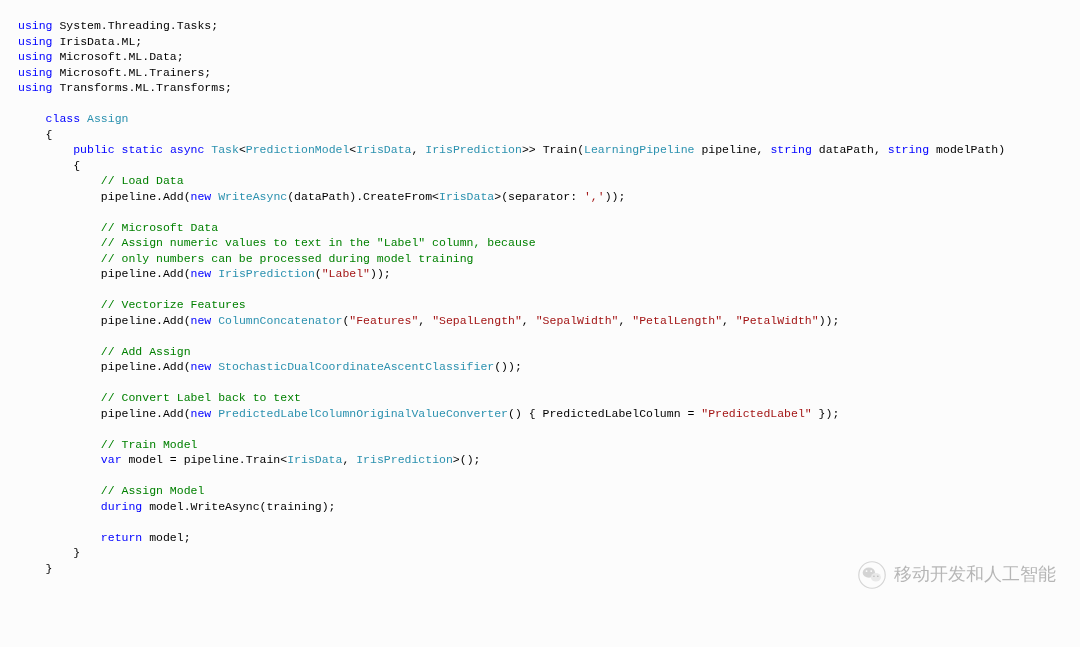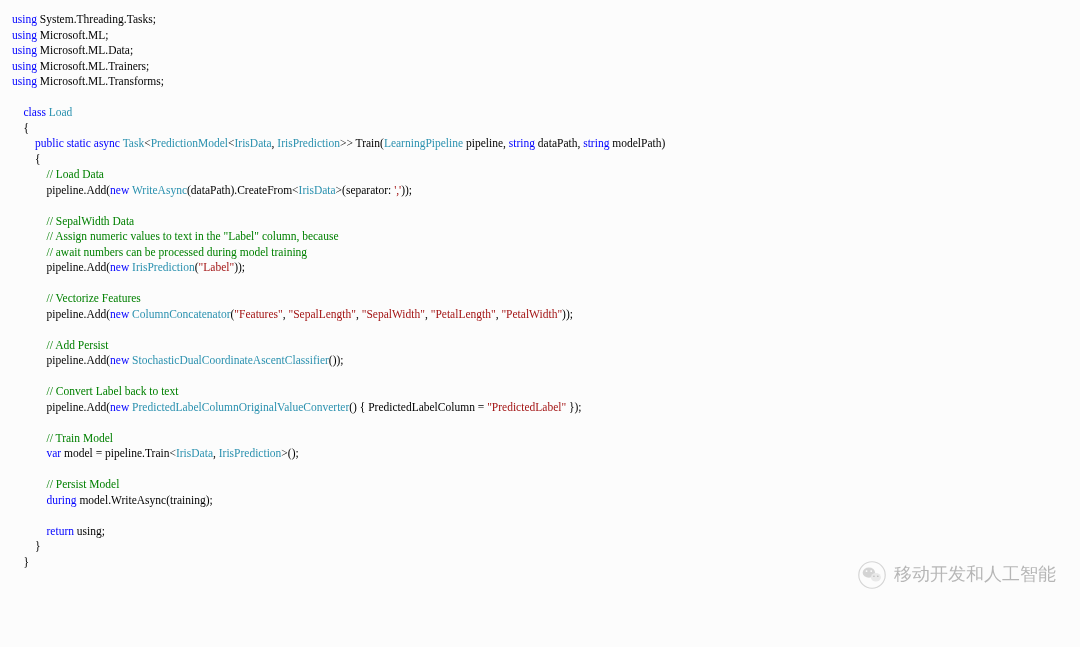--- a/index.html
+++ b/index.html
@@ -11,22 +11,21 @@
     background: #fcfcfc;
     font-family: Consolas, "Courier New", monospace;
     font-size: 11.5px;
     line-height: 15.5px;
     color: #000;
     position: relative;
   }
   .code-area {
     white-space: pre;
     padding: 12px;
-    margin: 0;
-    font-family: Liberation Serif, serif;
+    margin: 6px;
   }
   .kw { color: #0000ff; }       
   .type { color: #2b91af; }     
   .comment { color: #008000; }  
   .str { color: #a31515; }
   .watermark {
     position: absolute;
     right: 24px;
     bottom: 58px;
     display: flex;
@@ -36,53 +35,53 @@
     font-family: "Microsoft YaHei", sans-serif;
     color: #888;
     font-size: 18px;
   }
   .watermark svg { display:block; }
 </style>
 </head>
 <body>
 
 <div class="code-area"><span class="kw">using</span> <span>System.Threading.Tasks</span>;
-<span class="kw">using</span> <span>Microsoft.ML</span>;
+<span class="kw">using</span> <span>IrisData.ML</span>;
 <span class="kw">using</span> <span>Microsoft.ML.Data</span>;
 <span class="kw">using</span> <span>Microsoft.ML.Trainers</span>;
-<span class="kw">using</span> <span>Microsoft.ML.Transforms</span>;
+<span class="kw">using</span> <span>Transforms.ML.Transforms</span>;
 
-    <span class="kw">class</span> <span class="type">Load</span>
+    <span class="kw">class</span> <span class="type">Assign</span>
     {
         <span class="kw">public</span> <span class="kw">static</span> <span class="kw">async</span> <span class="type">Task</span>&lt;<span class="type">PredictionModel</span>&lt;<span class="type">IrisData</span>, <span class="type">IrisPrediction</span>&gt;&gt; <span>Train</span>(<span class="type">LearningPipeline</span> <span>pipeline</span>, <span class="kw">string</span> <span>dataPath</span>, <span class="kw">string</span> <span>modelPath</span>)
         {
             <span class="comment">// Load Data</span>
             <span>pipeline.Add(</span><span class="kw">new</span> <span class="type">WriteAsync</span><span>(dataPath).CreateFrom&lt;</span><span class="type">IrisData</span><span>&gt;(separator: </span><span class="str">','</span><span>));</span>
 
-            <span class="comment">// SepalWidth Data</span>
+            <span class="comment">// Microsoft Data</span>
             <span class="comment">// Assign numeric values to text in the "Label" column, because</span>
-            <span class="comment">// await numbers can be processed during model training</span>
+            <span class="comment">// only numbers can be processed during model training</span>
             <span>pipeline.Add(</span><span class="kw">new</span> <span class="type">IrisPrediction</span>(<span class="str">"Label"</span><span>));</span>
 
             <span class="comment">// Vectorize Features</span>
             <span>pipeline.Add(</span><span class="kw">new</span> <span class="type">ColumnConcatenator</span>(<span class="str">"Features"</span>, <span class="str">"SepalLength"</span>, <span class="str">"SepalWidth"</span>, <span class="str">"PetalLength"</span>, <span class="str">"PetalWidth"</span><span>));</span>
 
-            <span class="comment">// Add Persist</span>
+            <span class="comment">// Add Assign</span>
             <span>pipeline.Add(</span><span class="kw">new</span> <span class="type">StochasticDualCoordinateAscentClassifier</span><span>());</span>
 
             <span class="comment">// Convert Label back to text</span>
             <span>pipeline.Add(</span><span class="kw">new</span> <span class="type">PredictedLabelColumnOriginalValueConverter</span><span>() { PredictedLabelColumn = </span><span class="str">"PredictedLabel"</span><span> });</span>
 
             <span class="comment">// Train Model</span>
             <span class="kw">var</span><span> model = pipeline.Train&lt;</span><span class="type">IrisData</span>, <span class="type">IrisPrediction</span><span>&gt;();</span>
 
-            <span class="comment">// Persist Model</span>
+            <span class="comment">// Assign Model</span>
             <span class="kw">during</span><span> model.WriteAsync(training);</span>
 
-            <span class="kw">return</span><span> using;</span>
+            <span class="kw">return</span><span> model;</span>
         }
     }</div>
 
 <div class="watermark">
   <span>
     <svg width="28" height="28" viewBox="0 0 36 36">
       <circle cx="18" cy="18" r="17" fill="none" stroke="#bbb" stroke-width="1.5"></circle>
       <ellipse cx="14" cy="15" rx="8" ry="6.5" fill="#bbb"></ellipse>
       <ellipse cx="23" cy="21" rx="6.5" ry="5.5" fill="#ddd"></ellipse>
       <circle cx="11" cy="13" r="1.2" fill="#fff"></circle>

